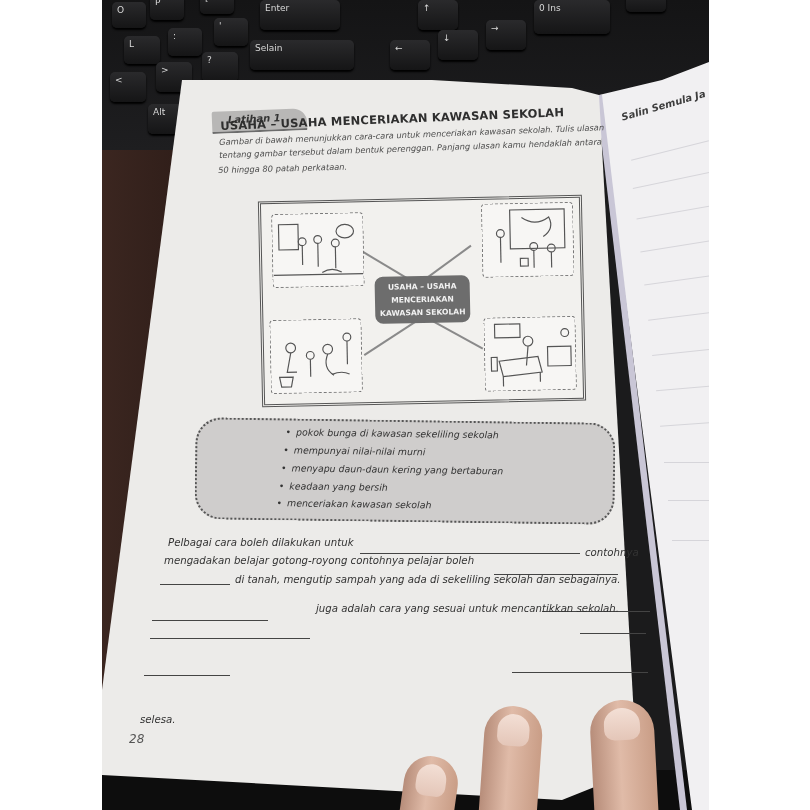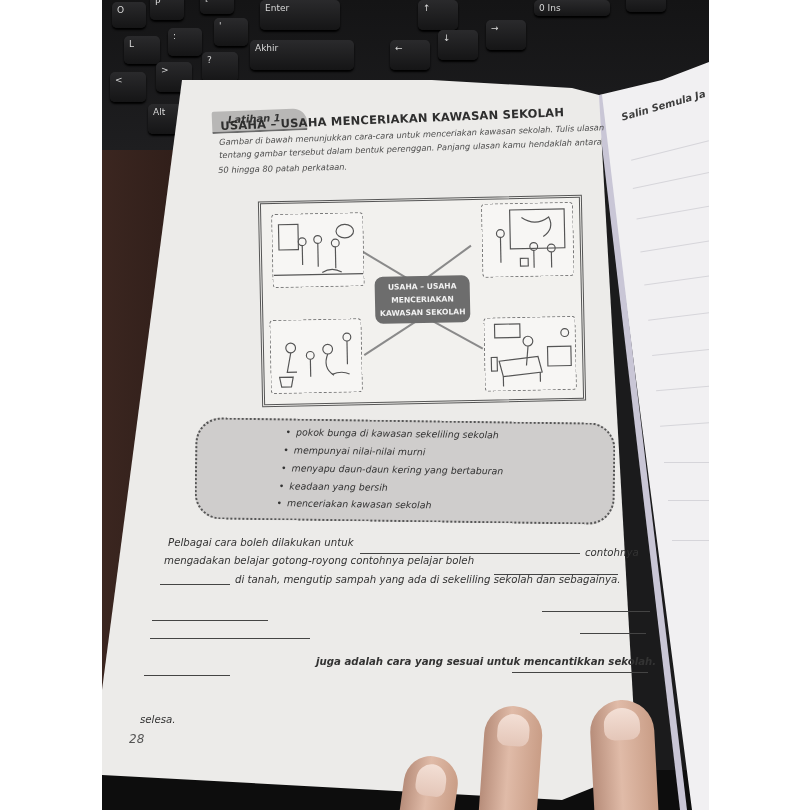--- a/index.html
+++ b/index.html
@@ -86,30 +86,30 @@
 <div class="photo">
 
   <div class="keyboard">
     <div class="key" style="left:10px;top:2px;width:34px;height:26px;">O</div>
     <div class="key" style="left:48px;top:-6px;width:34px;height:26px;">P</div>
     <div class="key" style="left:98px;top:-10px;width:34px;height:24px;">[</div>
     <div class="key" style="left:158px;top:0px;width:80px;height:30px;">Enter</div>
     <div class="key" style="left:22px;top:36px;width:36px;height:28px;">L</div>
     <div class="key" style="left:66px;top:28px;width:34px;height:28px;">:</div>
     <div class="key" style="left:112px;top:18px;width:34px;height:28px;">'</div>
-    <div class="key" style="left:148px;top:40px;width:104px;height:30px;">Akhir</div>
+    <div class="key" style="left:148px;top:40px;width:104px;height:30px;">Selain</div>
     <div class="key" style="left:8px;top:72px;width:36px;height:30px;">&lt;</div>
     <div class="key" style="left:54px;top:62px;width:36px;height:30px;">&gt;</div>
     <div class="key" style="left:100px;top:52px;width:36px;height:30px;">?</div>
     <div class="key" style="left:46px;top:104px;width:36px;height:30px;">Alt</div>
     <div class="key" style="left:316px;top:0px;width:40px;height:30px;">↑</div>
     <div class="key" style="left:288px;top:40px;width:40px;height:30px;">←</div>
     <div class="key" style="left:336px;top:30px;width:40px;height:30px;">↓</div>
     <div class="key" style="left:384px;top:20px;width:40px;height:30px;">→</div>
-    <div class="key" style="left:432px;top:0px;width:76px;height:16px;">0 Ins</div>
+    <div class="key" style="left:432px;top:0px;width:76px;height:34px;">0 Ins</div>
     <div class="key" style="left:524px;top:-12px;width:40px;height:24px;">Del</div>
   </div>
 
   <div class="desk"></div>
   <div class="desk-bottom"></div>
 
   <div class="page-right"></div>
   <div class="spine"></div>
 
   <div class="abs salin">Salin Semula Ja</div>
@@ -231,21 +231,21 @@
 
   <div class="blank" style="left:58px;top:584px;width:70px;"></div>
   <div class="abs cloze" style="left:133px;top:574px;">di tanah, mengutip sampah yang ada di sekeliling sekolah dan sebagainya.</div>
 
   <div class="blank" style="left:440px;top:611px;width:108px;"></div>
 
   <div class="blank" style="left:50px;top:620px;width:116px;"></div>
   <div class="blank" style="left:478px;top:633px;width:66px;"></div>
 
   <div class="blank" style="left:48px;top:638px;width:160px;"></div>
-  <div class="abs cloze" style="left:214px;top:656px;font-weight:bold;">juga adalah cara yang sesuai untuk mencantikkan sekolah.</div>
+  <div class="abs cloze" style="left:214px;top:603px;">juga adalah cara yang sesuai untuk mencantikkan sekolah.</div>
 
   <div class="blank" style="left:410px;top:672px;width:136px;"></div>
 
   <div class="blank" style="left:42px;top:675px;width:86px;"></div>
   <div class="abs cloze" style="left:38px;top:681px;margin-top:33px;">selesa.</div>
 
   <div class="abs pagenum">28</div>
 
   <div class="finger" style="left:380px;top:706px;width:58px;height:120px;transform:rotate(4deg);">
       <div class="nail"></div>

